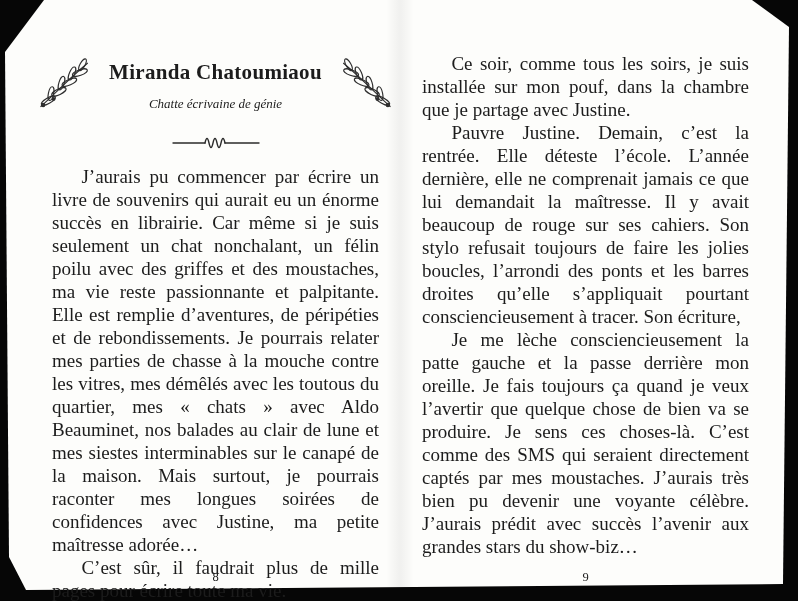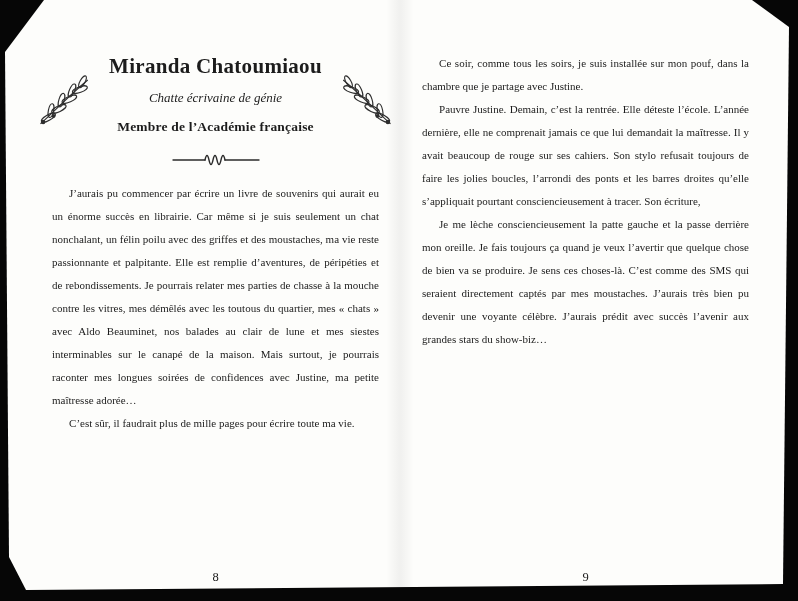--- a/index.html
+++ b/index.html
@@ -36,21 +36,21 @@
     position: absolute;
     top: 0;
     height: 601px;
   }
   .page-left  { left: 52px;  width: 327px; }
   .page-right { left: 422px; width: 327px; }
 
   .chapter-head {
     margin-top: 54px;
     display: flex;
-    align-items: flex-end;
+    align-items: center;
     justify-content: center;
     gap: 16px;
   }
   .head-text { text-align: center; flex: 0 0 auto; }
   .title {
     font-size: 21px;
     font-weight: bold;
     letter-spacing: 0.3px;
     white-space: nowrap;
   }
@@ -69,21 +69,21 @@
   .branch.right svg { transform: scaleX(-1); }
 
   .divider {
     text-align: center;
     margin-top: 16px;
     height: 16px;
   }
 
   .bodytext {
     margin-top: 15px;
-    font-size: 11px;
+    font-size: 19px;
     line-height: 23px;
     text-align: justify;
     hyphens: auto;
     font-family: Liberation Serif, serif;
     -webkit-hyphens: auto;
   }
   .bodytext p { margin: 0; text-indent: 1.55em; }
   .page-right .bodytext { margin-top: 52px; }
 
   .pagenum {
@@ -120,21 +120,20 @@
           <g fill="#2e2e2e">
             <circle cx="7" cy="54" r="2.6"></circle>
             <circle cx="19" cy="47" r="2.1"></circle>
           </g>
         </svg>
       </span>
 
       <div class="head-text">
         <div class="title">Miranda Chatoumiaou</div>
         <div class="subtitle">Chatte écrivaine de génie</div>
-        <div class="affiliation">Membre de l’Académie française</div>
       </div>
 
       <span class="branch right">
         <svg width="56" height="60" viewBox="0 0 64 60" aria-hidden="true">
           <g stroke="#2e2e2e" fill="none" stroke-width="1.3">
             <path d="M4,56 C18,44 34,26 58,6"></path>
             <ellipse cx="0" cy="0" rx="9" ry="3.2" transform="translate(13,49) rotate(-30)"></ellipse>
             <ellipse cx="0" cy="0" rx="8" ry="3" transform="translate(16,41) rotate(-78)"></ellipse>
             <ellipse cx="0" cy="0" rx="9" ry="3.2" transform="translate(25,39) rotate(-26)"></ellipse>
             <ellipse cx="0" cy="0" rx="8" ry="3" transform="translate(28,29) rotate(-72)"></ellipse>

